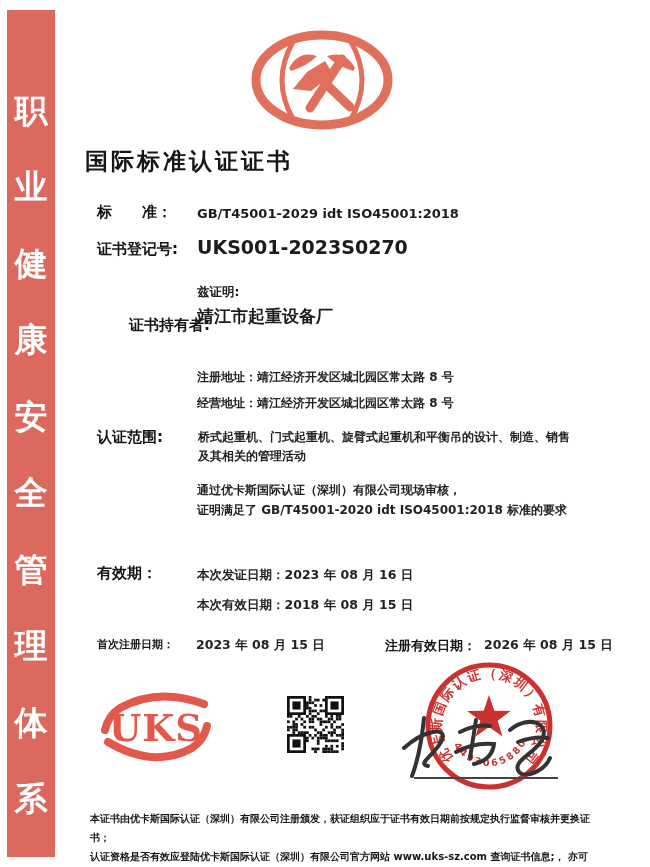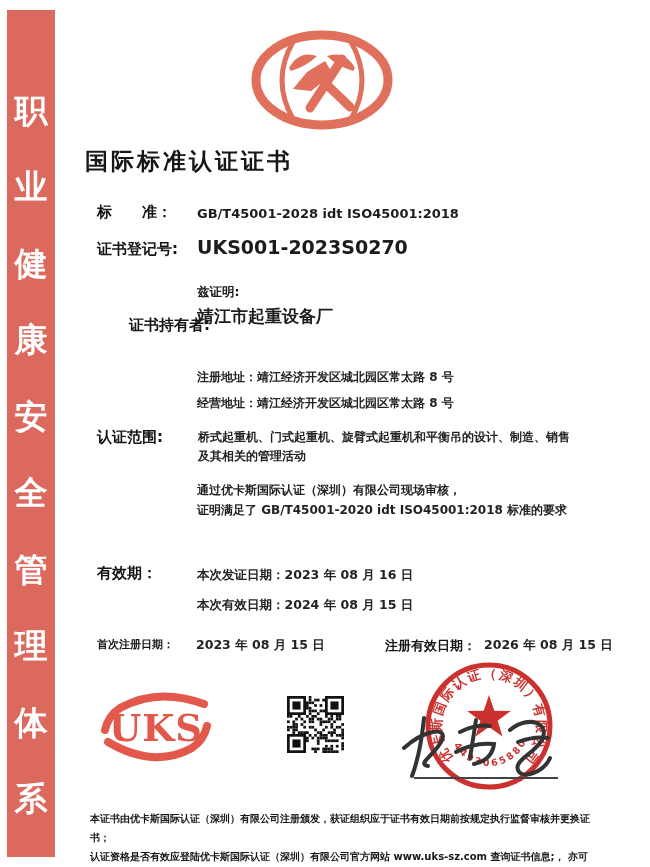--- a/index.html
+++ b/index.html
@@ -53,42 +53,42 @@
     <path d="M 40,38 Q 50,20 68,26 Q 58,36 42,41 Z" fill="#e0705c"></path>
     <path d="M 106,38 Q 96,20 78,26 Q 88,36 104,41 Z" fill="#e0705c"></path>
     <path d="M 58,42 L 76,31 L 84,44 L 62,61 L 44,59 Z" fill="#e0705c"></path>
     <path d="M 93,29 L 61,78" stroke="#e0705c" stroke-width="9" stroke-linecap="round" fill="none"></path>
     <path d="M 74,51 L 101,77" stroke="#e0705c" stroke-width="9" stroke-linecap="round" fill="none"></path>
   </svg>
 
   <div class="abs title">国际标准认证证书</div>
 
   <div class="abs label" style="top:203px;">标　　准：</div>
-  <div class="abs val vb" style="left:197px;top:206px;font-size:13px;">GB/T45001-2028 idt ISO45001:2018</div>
+  <div class="abs val vb" style="left:197px;top:206px;font-size:13px;">GB/T45001-2029 idt ISO45001:2018</div>
 
   <div class="abs label" style="top:240px;">证书登记号:</div>
   <div class="abs val vb" style="left:197px;top:236px;font-size:19px;">UKS001-2023S0270</div>
 
   <div class="abs val vb" style="left:197px;top:284px;font-size:12.5px;">兹证明:</div>
 
   <div class="abs label" style="top:316px;margin-left:32px;">证书持有者:</div>
   <div class="abs val vb" style="left:197px;top:305px;font-size:17px;">靖江市起重设备厂</div>
 
   <div class="abs detail" style="top:369px;">注册地址：靖江经济开发区城北园区常太路 8 号</div>
   <div class="abs detail" style="top:395px;">经营地址：靖江经济开发区城北园区常太路 8 号</div>
 
   <div class="abs label" style="top:428px;">认证范围:</div>
   <div class="abs scope">桥式起重机、门式起重机、旋臂式起重机和平衡吊的设计、制造、销售及其相关的管理活动</div>
 
   <div class="abs detail" style="top:482px;">通过优卡斯国际认证（深圳）有限公司现场审核，</div>
   <div class="abs detail" style="top:502px;">证明满足了 GB/T45001-2020 idt ISO45001:2018 标准的要求</div>
 
   <div class="abs label" style="top:564px;">有效期：</div>
   <div class="abs detail datebold" style="top:567px;font-size:12.5px;">本次发证日期：2023 年 08 月 16 日</div>
-  <div class="abs detail datebold" style="top:597px;font-size:12.5px;">本次有效日期：2024 年 08 月 15 日</div>
+  <div class="abs detail datebold" style="top:597px;font-size:12.5px;">本次有效日期：2018 年 08 月 15 日</div>
 
   <div class="abs label" style="top:637px;font-size:11px;">首次注册日期：</div>
   <div class="abs detail datebold" style="left:196px;top:637px;font-size:12.5px;">2023 年 08 月 15 日</div>
   <div class="abs label" style="left:385px;top:637px;font-size:13px;">注册有效日期：</div>
   <div class="abs detail datebold" style="left:484px;top:637px;font-size:12.5px;">2026 年 08 月 15 日</div>
 
   <svg class="abs" style="left:100px;top:692px;" width="112" height="72" viewBox="0 0 112 72">
     <path d="M 104,12 Q 58,-5 20,16 Q 8,24 5,38" fill="none" stroke="#e2594b" stroke-width="8" stroke-linecap="round"></path>
     <path d="M 8,50 Q 54,77 92,56 Q 104,48 107,34" fill="none" stroke="#e2594b" stroke-width="8" stroke-linecap="round"></path>
     <text x="56" y="49" text-anchor="middle" font-family="DejaVu Serif, serif" font-size="37" font-weight="bold" fill="#e2594b" letter-spacing="1">UKS</text>

